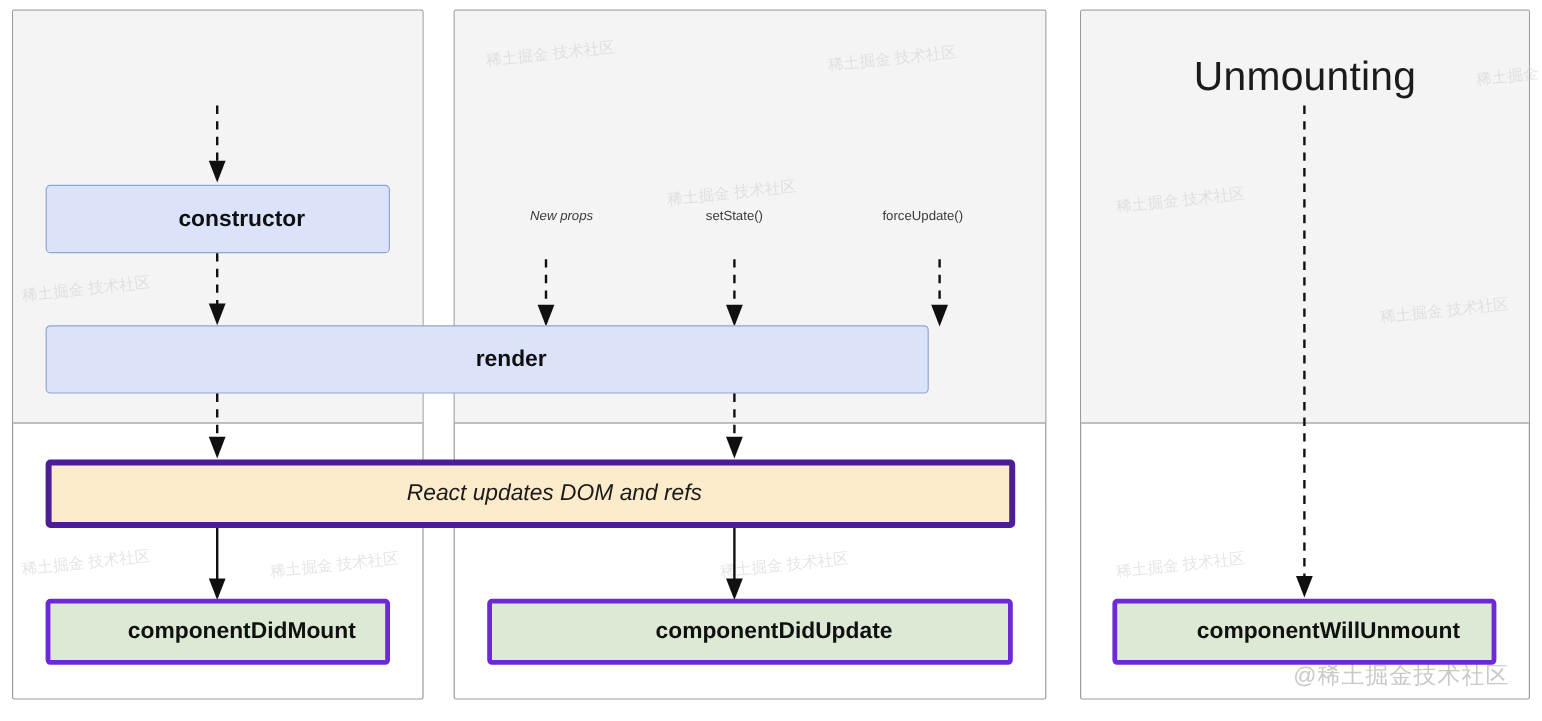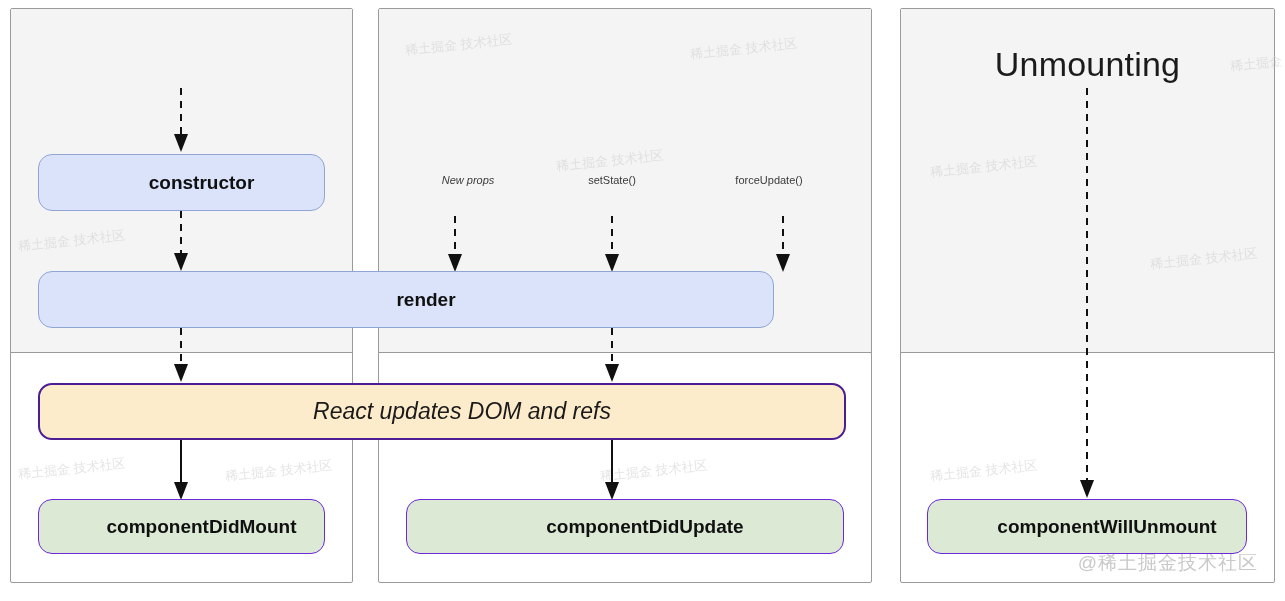--- a/index.html
+++ b/index.html
@@ -44,47 +44,47 @@
     font-weight: 400;
     color: #1b1b1b;
     letter-spacing: 0.2px;
     white-space: nowrap;
   }
 
   
   .node {
     position: absolute;
     box-sizing: border-box;
-    border-radius: 14px;
+    border-radius: 4px;
     display: flex;
     align-items: center;
     justify-content: center;
     text-align: center;
     white-space: nowrap;
     padding-left: 40px;
   }
   .node-blue {
     background: #dae3fa;
     border: 1px solid #8fa5d4;
     color: #101010;
     font-size: 19px;
     font-weight: 700;
   }
   .node-yellow {
     background: #fdeccb;
-    border: 2px solid #4c1d95;
+    border: 5px solid #4c1d95;
     color: #1a1a1a;
-    font-size: 23px;
+    font-size: 19px;
     font-style: italic;
     font-weight: 400;
     justify-content: center;
   }
   .node-green {
     background: #dbe9d5;
-    border: 1px solid #6d28d9;
+    border: 4px solid #6d28d9;
     color: #101010;
     font-size: 19px;
     font-weight: 700;
   }
 
   
   .trigger-label {
     position: absolute;
     font-size: 11px;
     color: #3a3a3a;

